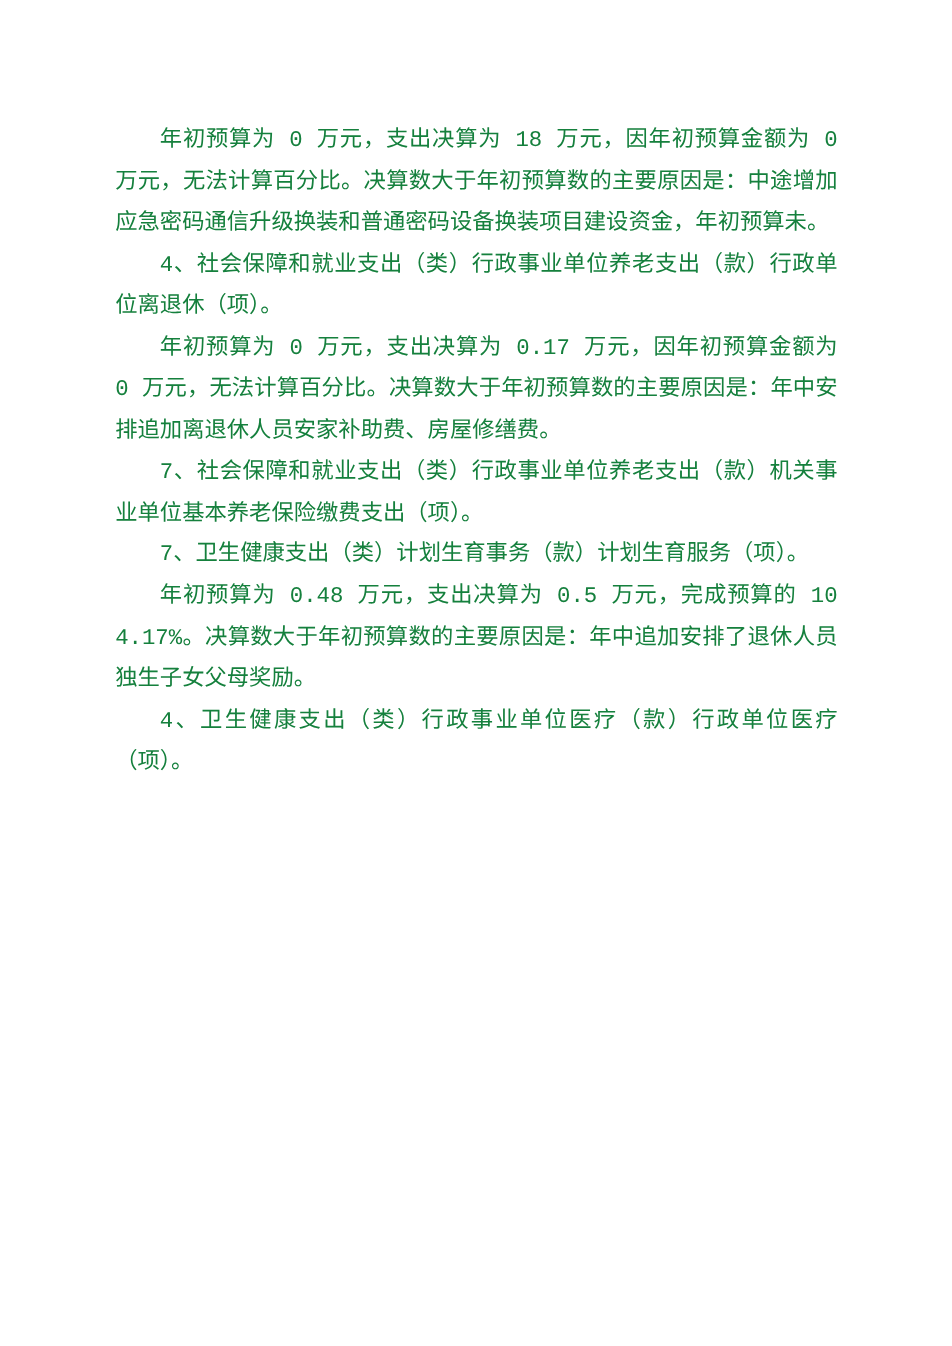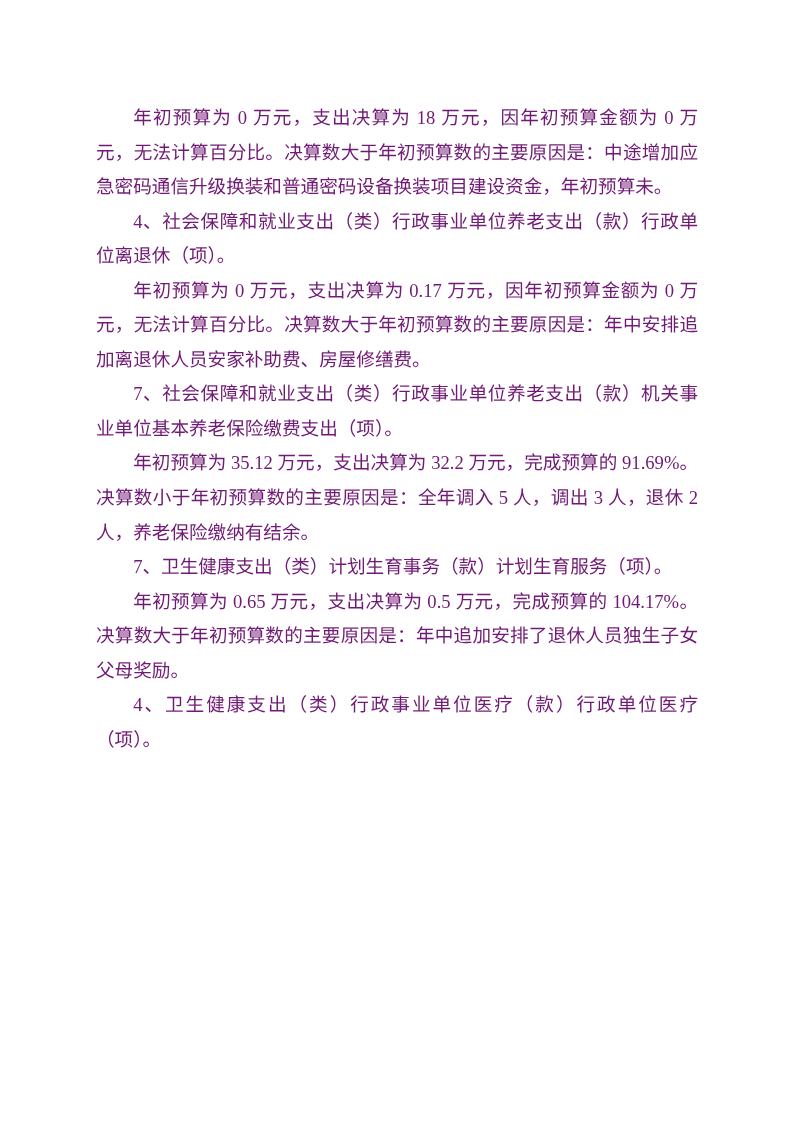--- a/index.html
+++ b/index.html
@@ -15,37 +15,36 @@
   .page {
     box-sizing: border-box;
     width: 793px;
     height: 1122px;
     background: #ffffff;
     padding: 101px 95px 0 96px;
   }
   .doc-body p {
     margin: 0;
     padding: 0;
-    font-family: Liberation Serif, serif;
+    font-family: Liberation Mono, monospace;
     font-size: 18.6px;
     line-height: 34.55px;
-    color: #701a75;
+    color: #15803d;
     text-align: justify;
     text-justify: inter-ideograph;
     text-indent: 2em;
     word-break: break-all;
   }
 </style>
 </head>
 <body>
 
 <div class="page">
   <div class="doc-body">
     <p>年初预算为 0 万元，支出决算为 18 万元，因年初预算金额为 0 万元，无法计算百分比。决算数大于年初预算数的主要原因是：中途增加应急密码通信升级换装和普通密码设备换装项目建设资金，年初预算未。</p>
     <p>4、社会保障和就业支出（类）行政事业单位养老支出（款）行政单位离退休（项）。</p>
     <p>年初预算为 0 万元，支出决算为 0.17 万元，因年初预算金额为 0 万元，无法计算百分比。决算数大于年初预算数的主要原因是：年中安排追加离退休人员安家补助费、房屋修缮费。</p>
     <p>7、社会保障和就业支出（类）行政事业单位养老支出（款）机关事业单位基本养老保险缴费支出（项）。</p>
-    <p>年初预算为 35.12 万元，支出决算为 32.2 万元，完成预算的 91.69%。决算数小于年初预算数的主要原因是：全年调入 5 人，调出 3 人，退休 2 人，养老保险缴纳有结余。</p>
     <p>7、卫生健康支出（类）计划生育事务（款）计划生育服务（项）。</p>
-    <p>年初预算为 0.65 万元，支出决算为 0.5 万元，完成预算的 104.17%。决算数大于年初预算数的主要原因是：年中追加安排了退休人员独生子女父母奖励。</p>
+    <p>年初预算为 0.48 万元，支出决算为 0.5 万元，完成预算的 104.17%。决算数大于年初预算数的主要原因是：年中追加安排了退休人员独生子女父母奖励。</p>
     <p>4、卫生健康支出（类）行政事业单位医疗（款）行政单位医疗（项）。</p>
   </div>
 </div>
 
 </body></html>

